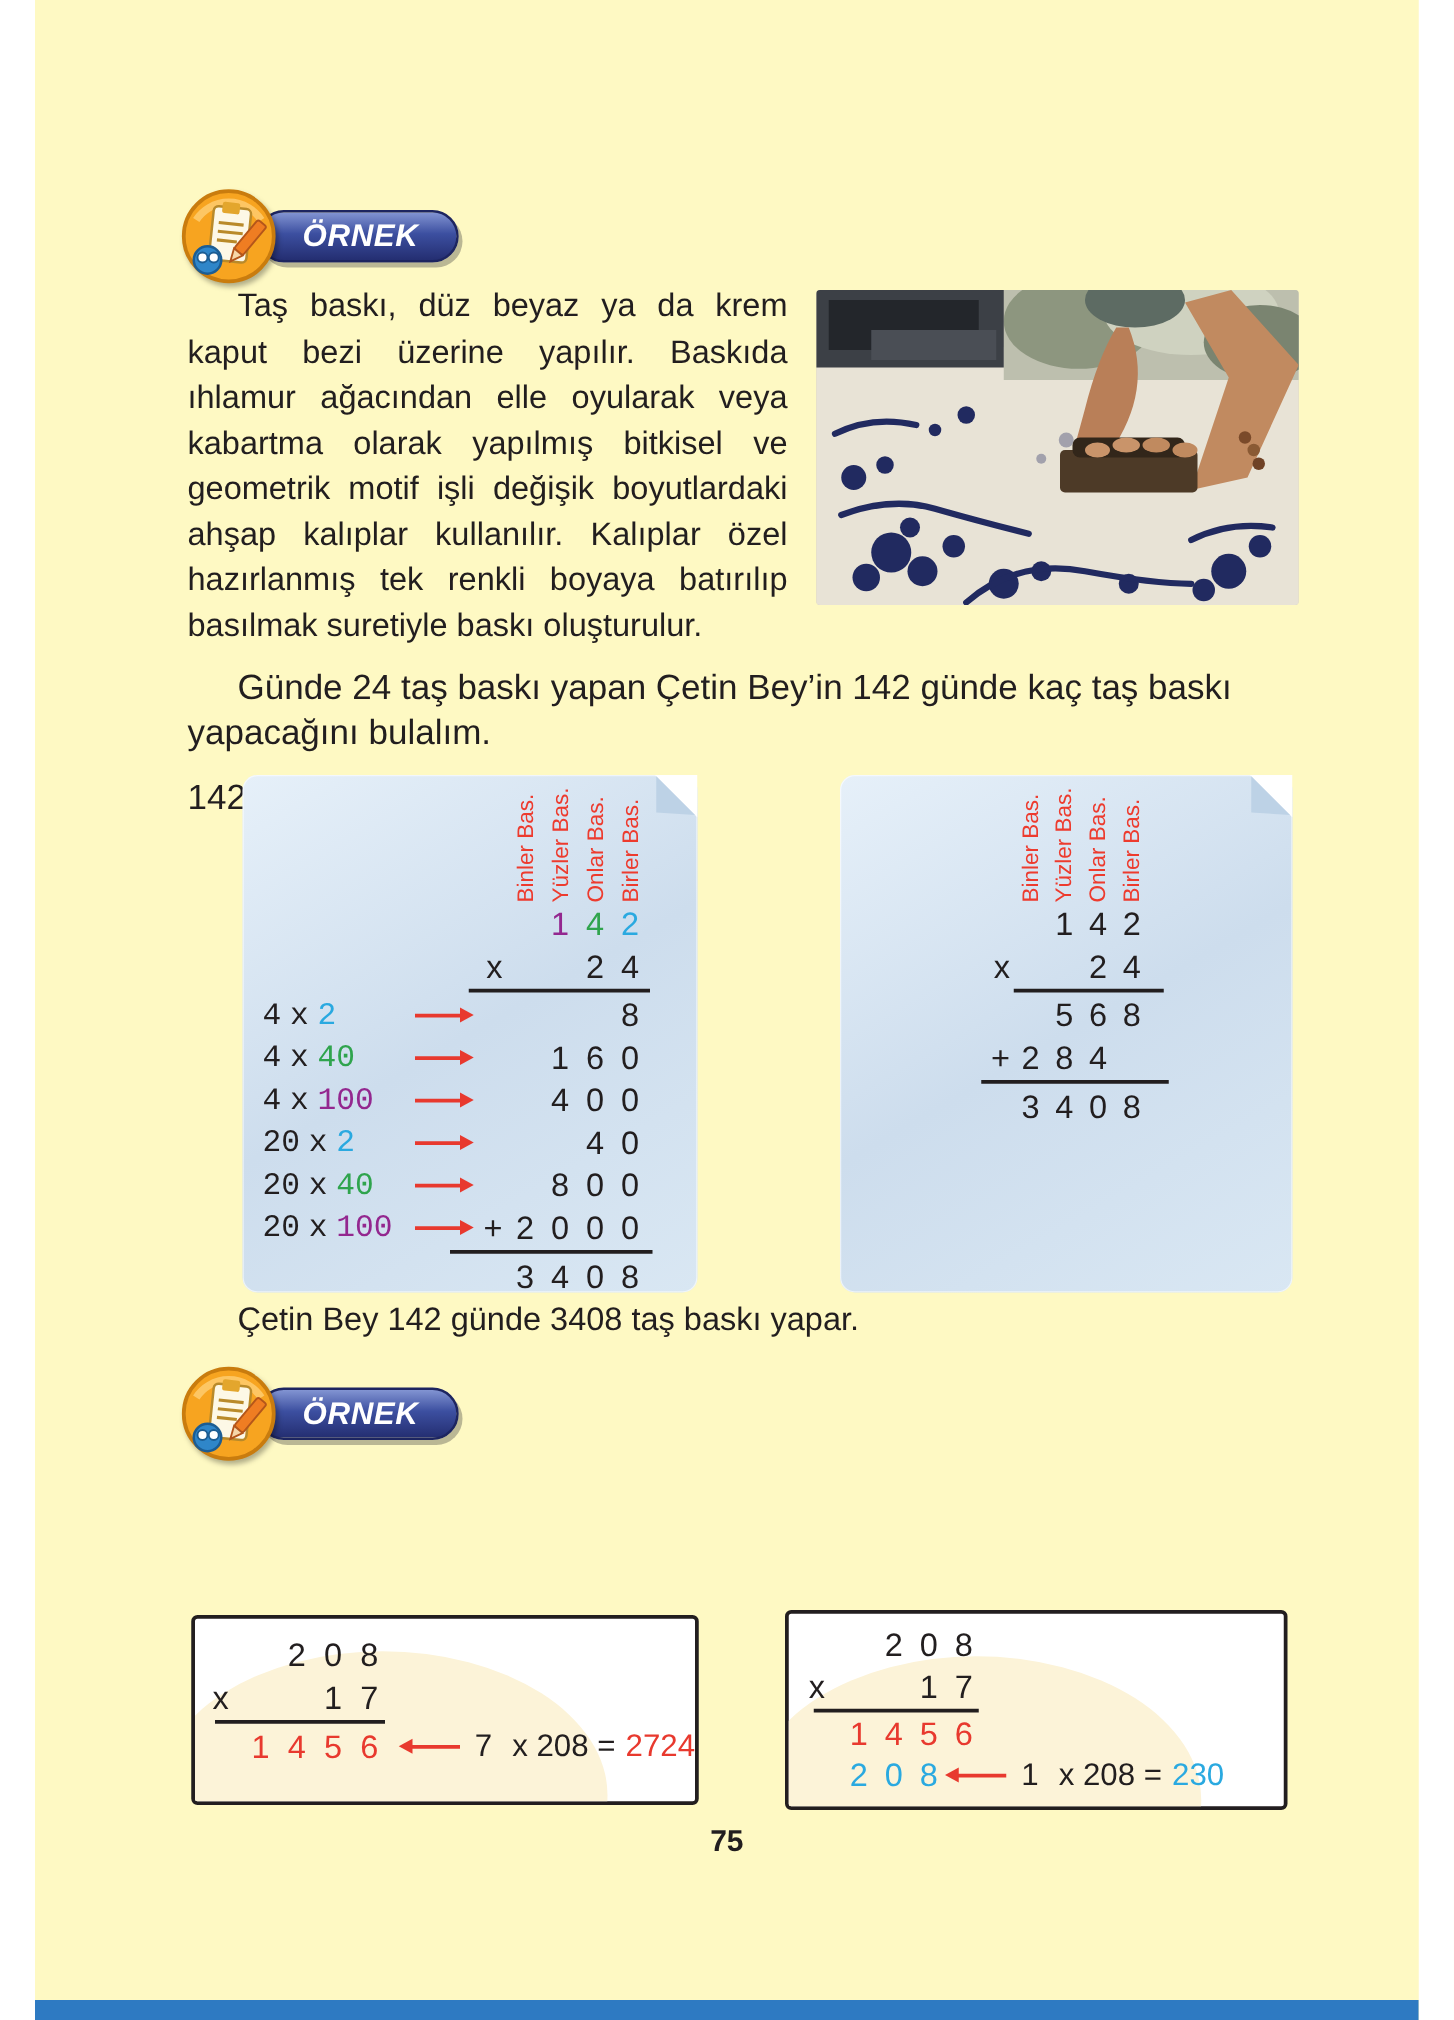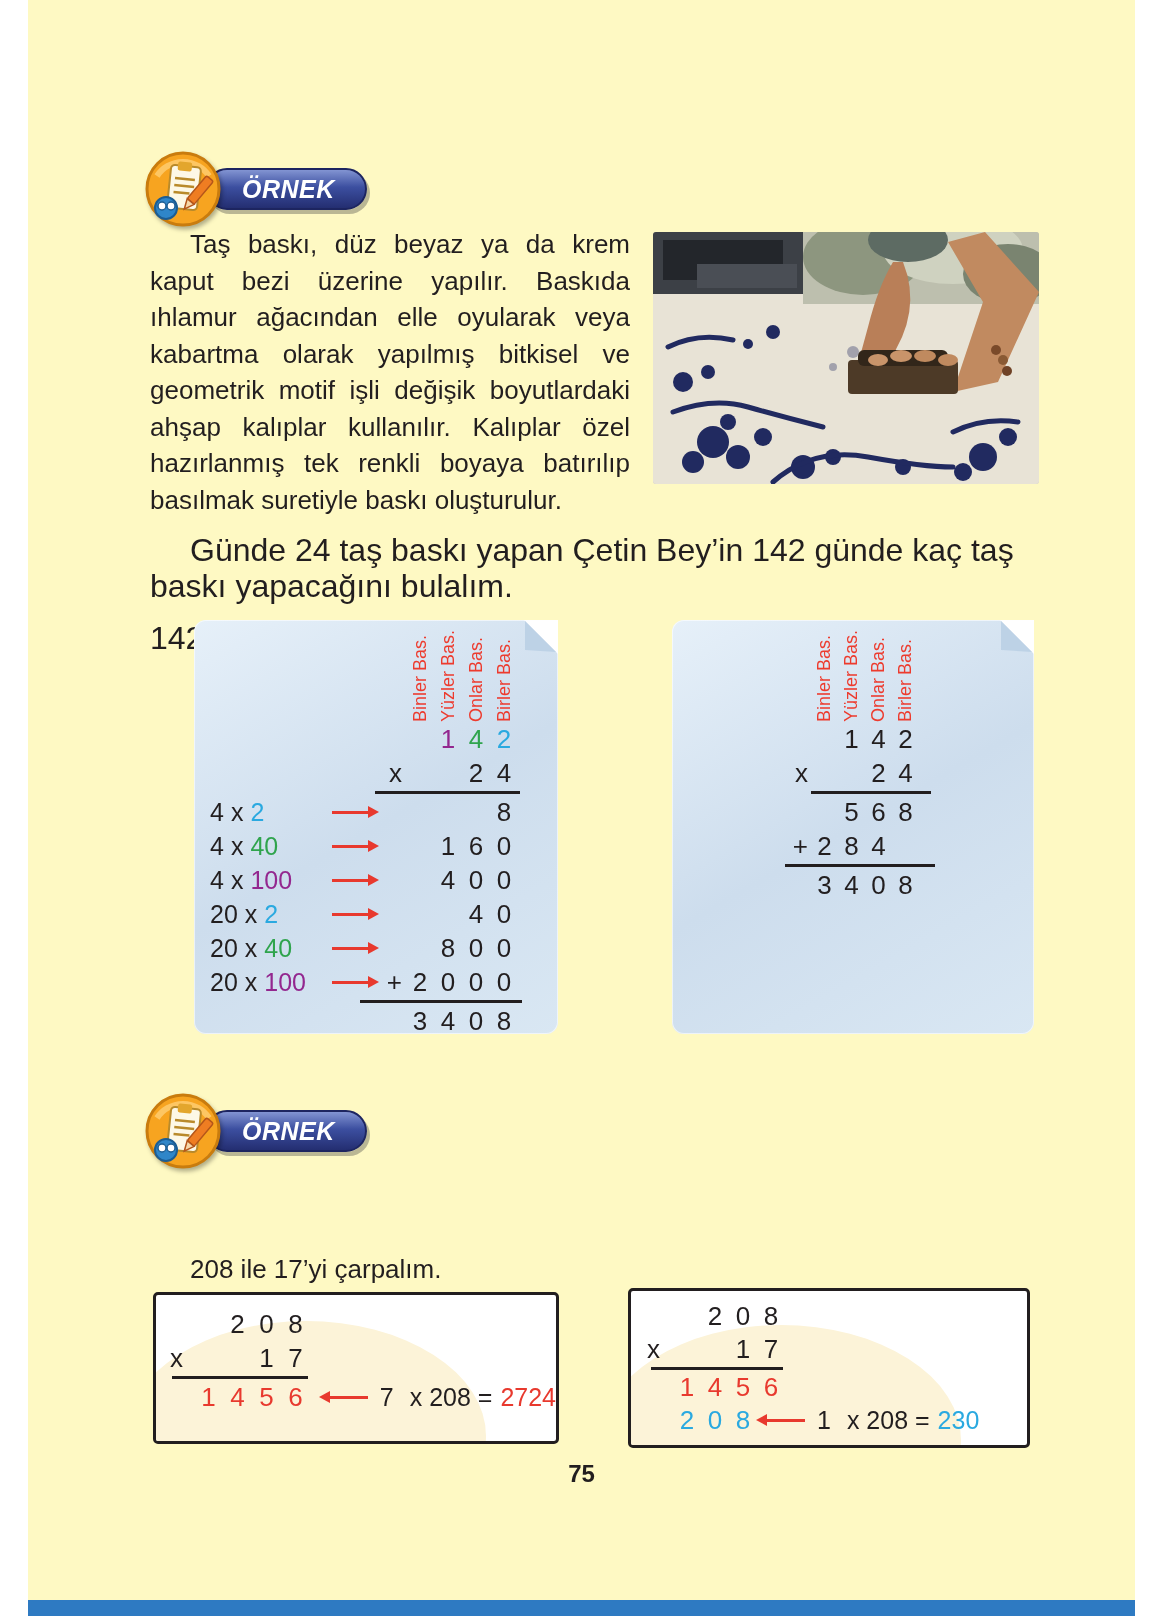--- a/index.html
+++ b/index.html
@@ -18,21 +18,21 @@
     letter-spacing:.5px; box-shadow:3px 4px 0 rgba(60,60,60,.35); }
 
   
   #intro-text { position:absolute; left:122px; top:226px; width:480px; margin:0;
     font-size:26px; line-height:36.5px; text-align:justify; text-indent:40px; }
   #photo { position:absolute; left:625px; top:232px; border-radius:3px; }
   #caption { position:absolute; left:364px; top:478px; background:#fdf4d4; border:3px solid #bf7023;
     border-radius:9px; padding:2px 14px 5px; font-family:"Liberation Serif", serif; font-style:italic;
     font-weight:700; font-size:21px; color:#173a7a; box-shadow:1px 2px 0 rgba(0,0,0,.25); }
   #p1 { position:absolute; left:122px; top:532px; width:930px; }
-  #p1 p { margin:0 0 16px; font-size:32px; line-height:36px; }
+  #p1 p { margin:0 0 16px; font-size:28px; line-height:36px; }
   #p1 p:first-child { text-indent:40px; }
   #result1 { position:absolute; left:122px; top:1040px; margin:0; font-size:26px; text-indent:40px; }
   #p2 { position:absolute; left:122px; top:1168px; width:932px; margin:0; font-size:26px;
     line-height:42px; text-align:justify; text-indent:40px; }
   #inst2 { position:absolute; left:122px; top:1254px; margin:0; font-size:26px; text-indent:40px; }
   #pagenum { position:absolute; top:1460px; left:0; width:100%; text-align:center; font-weight:700; font-size:24px; }
   #footer-band { position:absolute; left:0; bottom:0; width:100%; height:16px; background:#2e7ac2; }
 
   
   .calc-box { position:absolute; border-radius:12px;
@@ -42,21 +42,21 @@
   #box2 { left:644px; top:620px; width:362px; height:414px; }
   .fold { position:absolute; top:0; right:0; }
 
   .cg { position:absolute; top:8px; font-size:26px; }
   #cg1 { left:16px; }
   #cg2 { left:113px; }
   .crow { display:flex; align-items:center; height:34px; }
   .lblrow { height:94px; align-items:flex-end; }
   .sp196 { width:196px; }
   .sp26 { width:26px; }
-  .lab { width:118px; font-size:25px; white-space:nowrap; }
+  .lab { width:118px; font-size:25px; white-space:nowrap;font-family:Liberation Mono, monospace; }
   .mx { margin:0 7px; }
   .arr { width:52px; display:flex; align-items:center; }
   .sg { width:26px; text-align:right; padding-right:4px; }
   .d { width:28px; text-align:center; }
   .sg2 { width:26px; text-align:right; padding-right:3px; }
   .d2 { width:27px; text-align:center; }
   .pl { display:flex; justify-content:center; align-items:flex-end; height:100%; }
   .plabel { writing-mode:vertical-rl; transform:rotate(180deg); color:#ed3b2e; font-size:18px; white-space:nowrap; }
   .hline { height:0; border-top:3px solid #221e1f; }
   .hl1a { margin:1px 0 1px 165px; width:145px; }
@@ -364,20 +364,21 @@
       <div class="crow">
         <span class="sg2"></span>
         <span class="d2">3</span>
         <span class="d2">4</span>
         <span class="d2">0</span>
         <span class="d2">8</span>
       </div>
     </div>
   </div>
 
+  <p id="result1">Çetin Bey 142 günde 3408 taş baskı yapar.</p>
 
   <div class="ornek" id="badge2">
     <svg class="icon" viewBox="0 0 78 78">
       <circle cx="39" cy="39" r="36" fill="#f7a420" stroke="#c97c0e" stroke-width="3"></circle>
       <path d="M13,26 A31,31 0 0 1 65,26" fill="none" stroke="#ffd27a" stroke-width="6" opacity=".75"></path>
       <rect x="25" y="16" width="30" height="43" rx="4" fill="#fdf8e6" stroke="#b98a2a" stroke-width="2" transform="rotate(6 40 38)"></rect>
       <rect x="34" y="12" width="14" height="9" rx="2" fill="#e3a62d" transform="rotate(6 41 16)"></rect>
       <g stroke="#b98a2a" stroke-width="2.5" transform="rotate(6 40 38)">
         <line x1="30" y1="29" x2="50" y2="29"></line>
         <line x1="30" y1="36" x2="50" y2="36"></line>
@@ -387,21 +388,20 @@
         <rect x="50" y="24" width="9" height="30" rx="2" fill="#ef7d22" stroke="#b4561a" stroke-width="1.5"></rect>
         <path d="M50,54 L59,54 L54.5,64 Z" fill="#f6d7a8" stroke="#b4561a" stroke-width="1.5"></path>
       </g>
       <circle cx="22" cy="58" r="11" fill="#2f86c9" stroke="#1c5d93" stroke-width="2"></circle>
       <circle cx="18" cy="56" r="4" fill="#ffffff" stroke="#1c5d93" stroke-width="1.5"></circle>
       <circle cx="27" cy="56" r="4" fill="#ffffff" stroke="#1c5d93" stroke-width="1.5"></circle>
     </svg>
     <div class="pill"><span>ÖRNEK</span></div>
   </div>
 
-  <p id="inst2">208 ile 17’yi çarpalım.</p>
 
   <div class="wbox" id="box3">
     <div class="bx" id="bx3">
       <div class="brow">
         <span class="sg3"></span>
           <span class="d3"></span>
         <span class="d3">2</span>
         <span class="d3">0</span>
         <span class="d3">8</span>
       </div>

